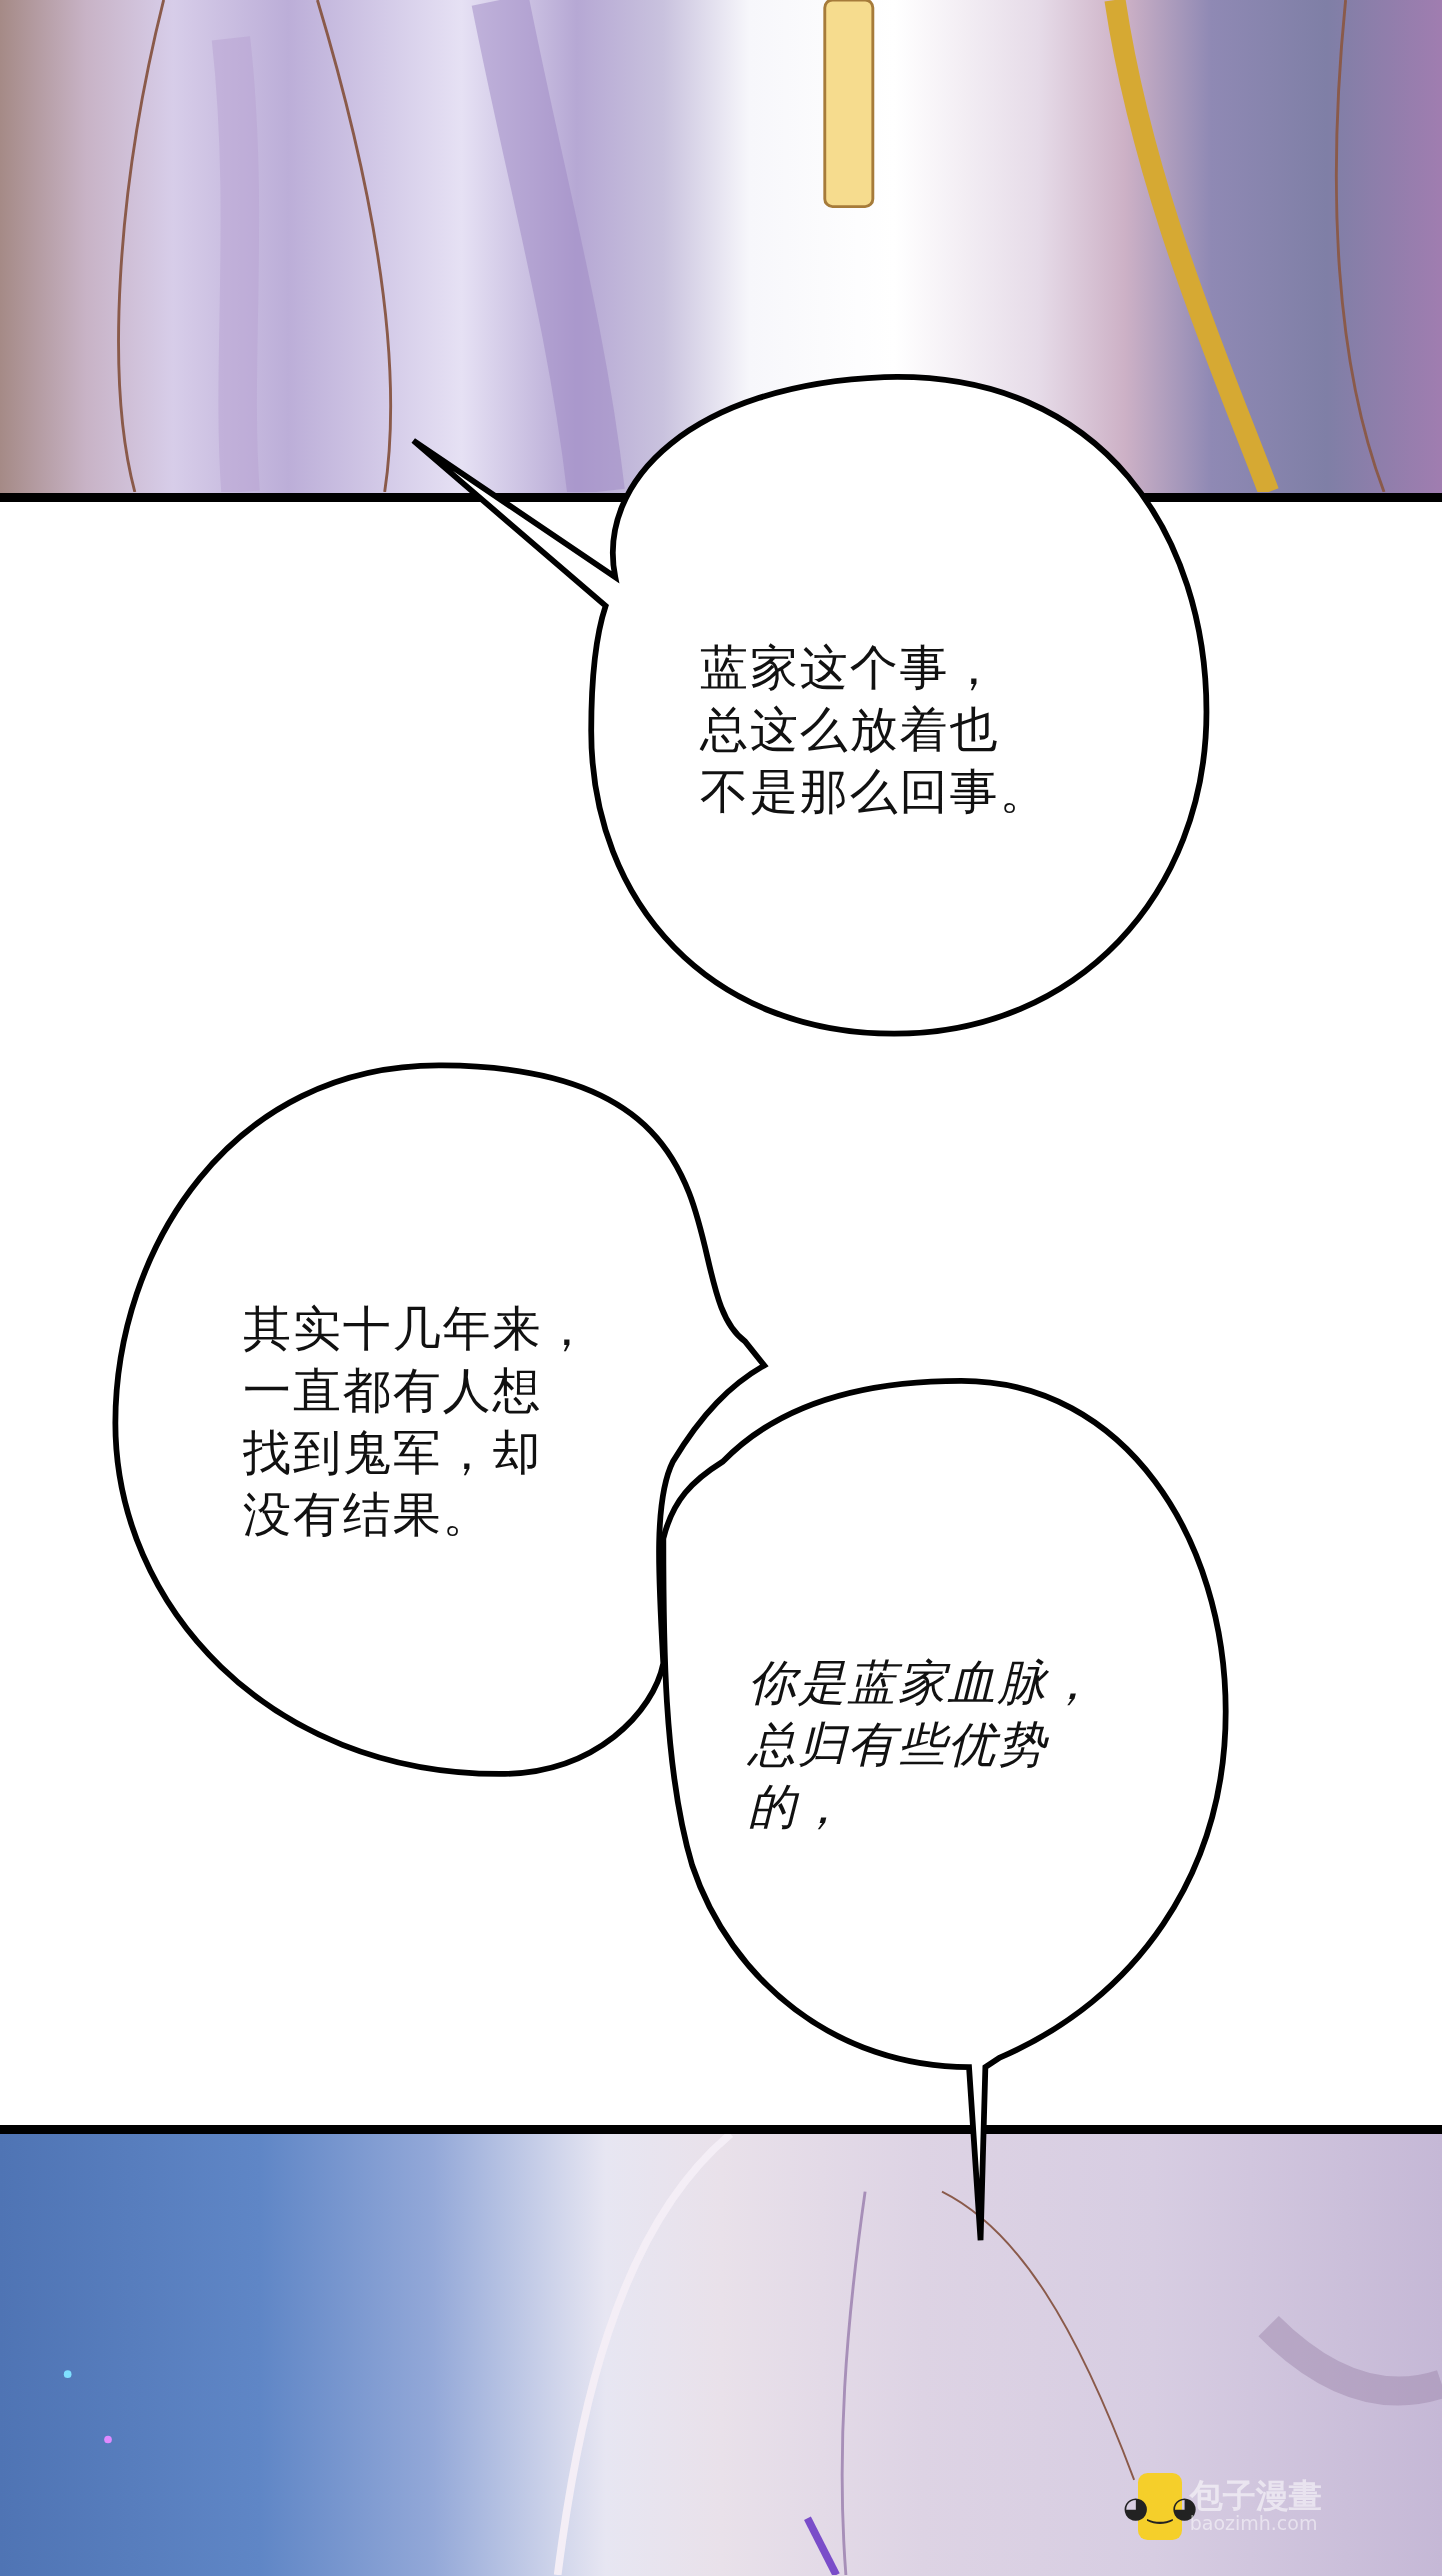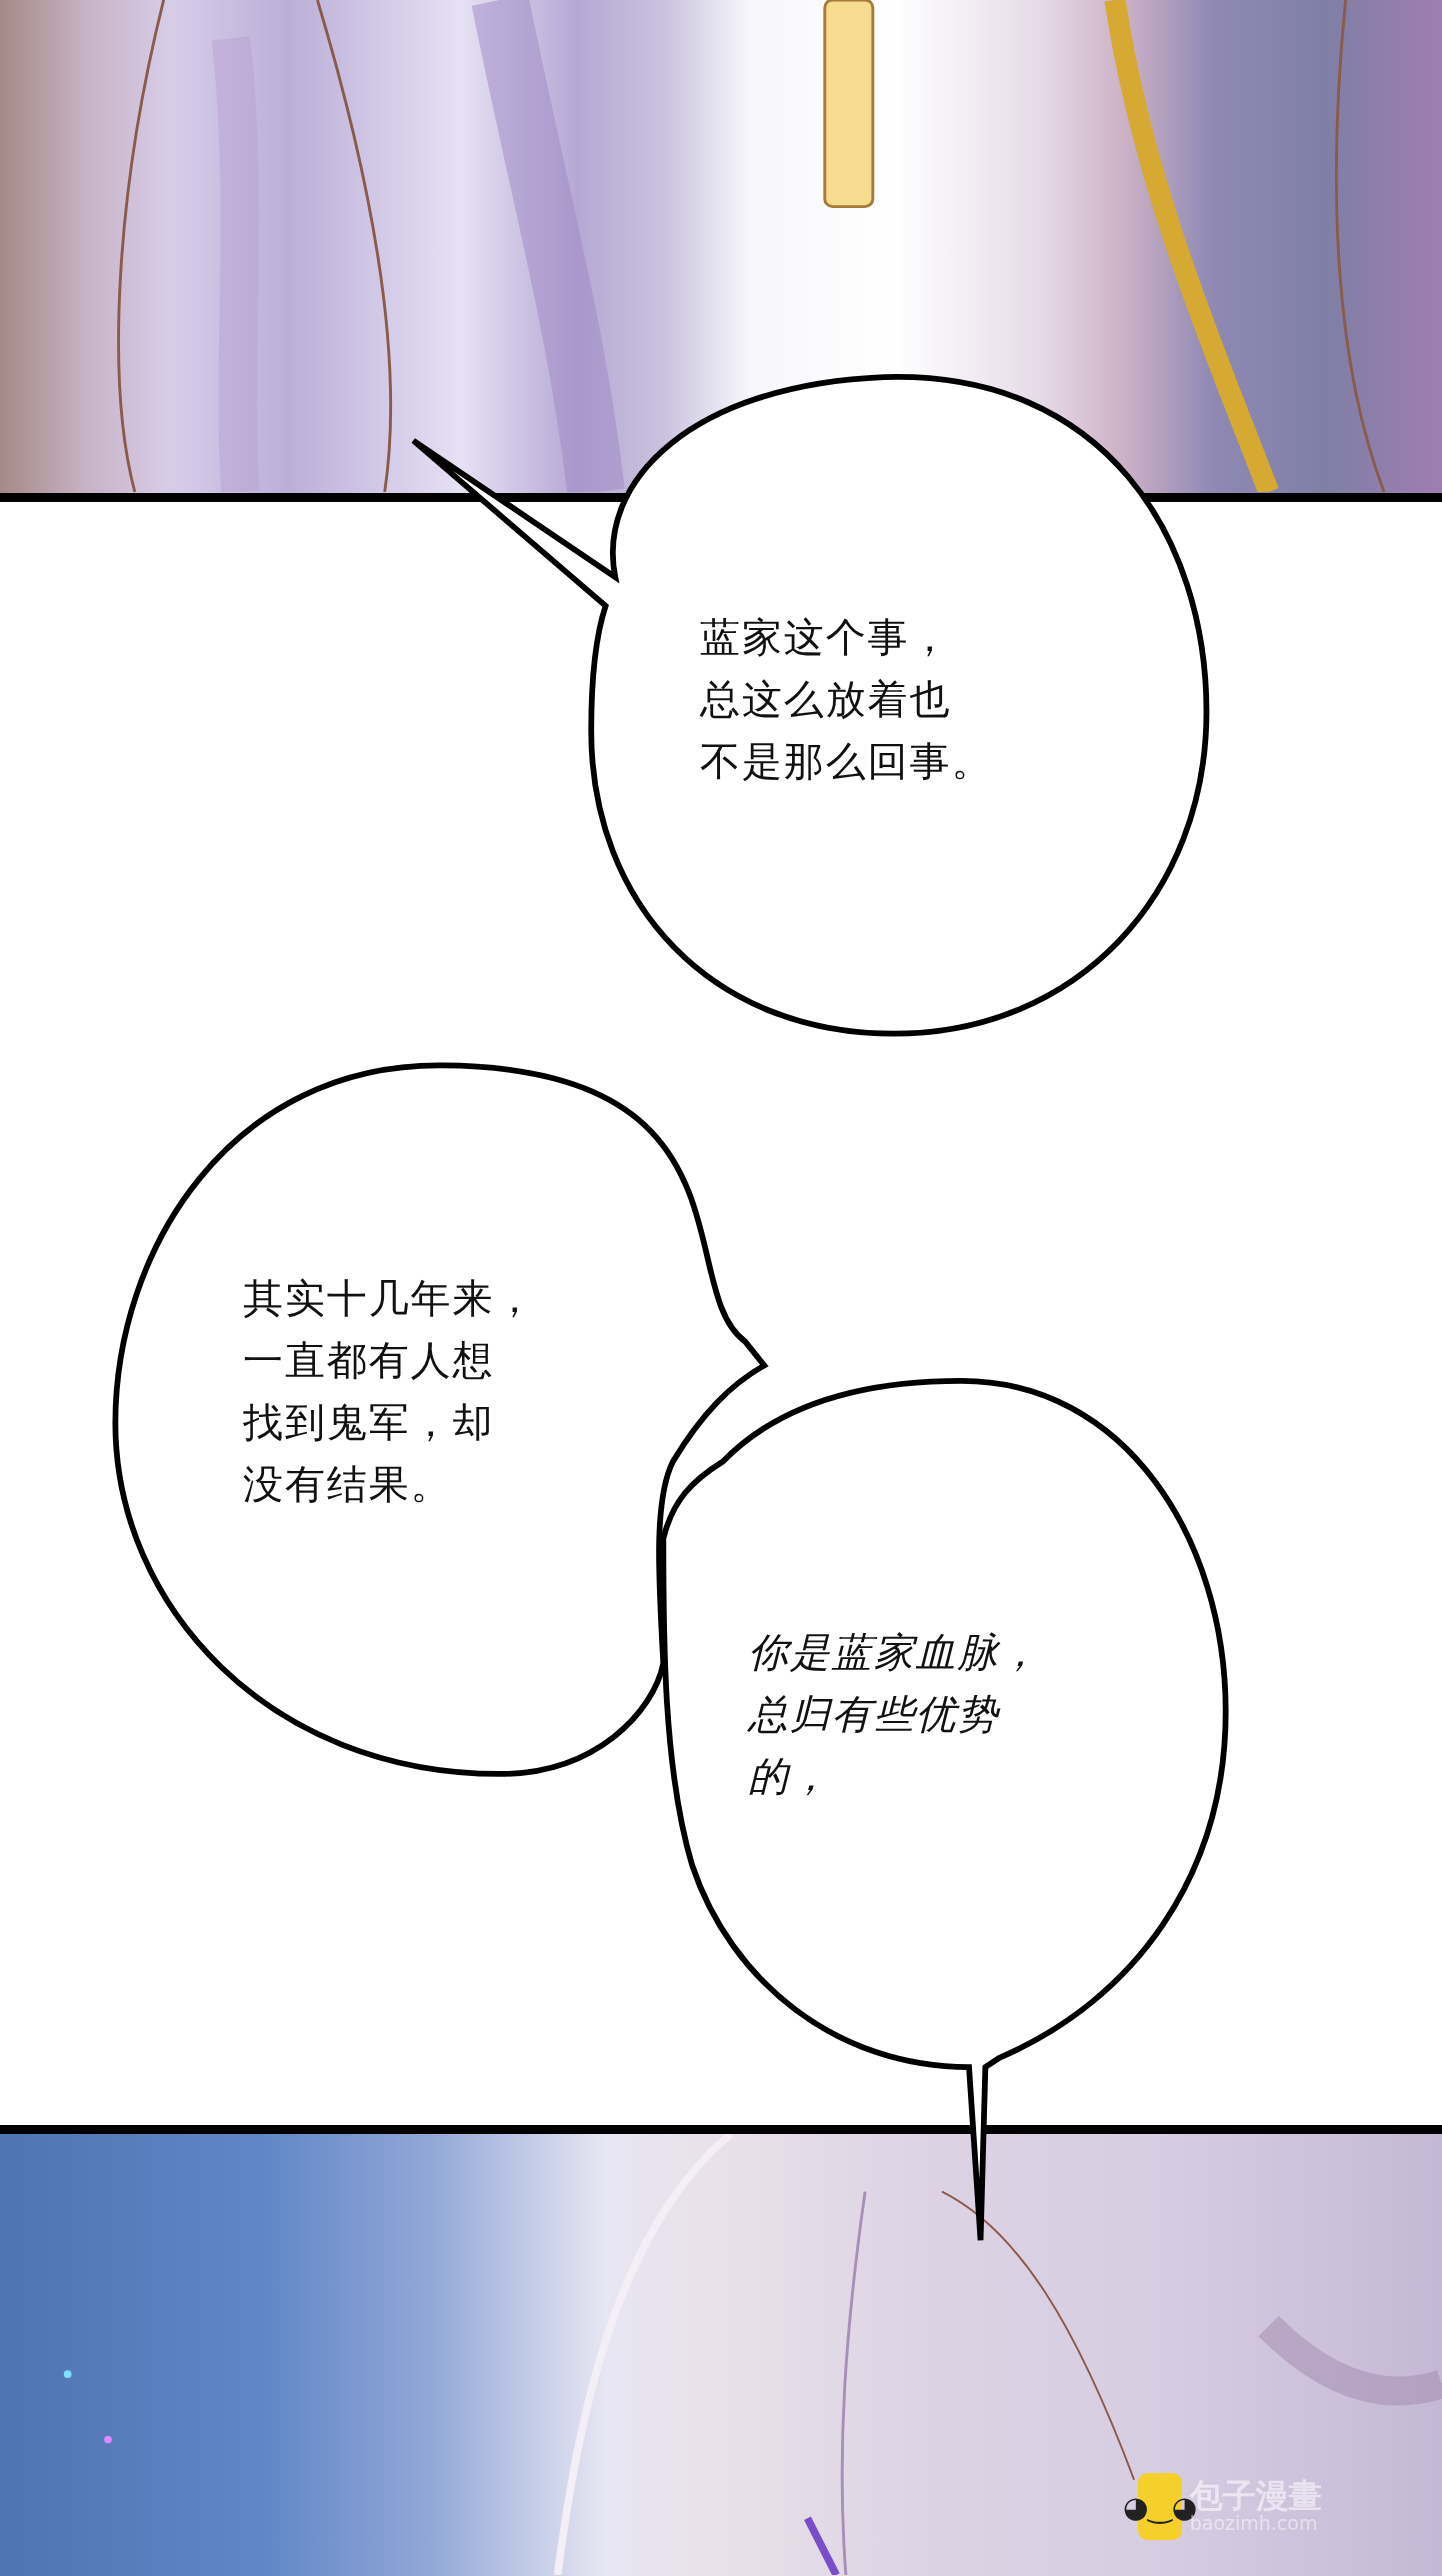--- a/index.html
+++ b/index.html
@@ -5,21 +5,21 @@
   html, body { margin: 0; padding: 0; background: #ffffff; }
   body { width: 1442px; height: 2576px; position: relative; overflow: hidden; font-family: "DejaVu Sans", sans-serif; }
   .panel { position: absolute; left: 0; width: 1442px; overflow: hidden; }
   #panel-top { top: 0; height: 502px; border-bottom: 9.6px solid #000; box-sizing: border-box;
     background:
       linear-gradient(90deg, #a58a86 0%, #c8b3c6 6%, #d7cde9 12%, #bcaed8 20%, #e6e1f4 32%, #b6a8d4 40%, #c9c2de 46%, #f7f7fb 52%, #ffffff 62%, #e6dbe8 72%, #cdb1c6 78%, #8f89b4 84%, #7f7fa6 92%, #a07db0 100%); }
   #panel-bottom { top: 2125px; height: 451px; border-top: 9.6px solid #000; box-sizing: border-box;
     background: linear-gradient(90deg, #4f74b4 0%, #5f86c6 18%, #93a8d8 30%, #e7e6f2 42%, #e9e1ea 50%, #ddd3e4 64%, #d7cde2 80%, #c5b8d6 100%); }
   .gutter { position: absolute; left: 0; width: 1442px; top: 502px; height: 1623px; background: #fff; }
   svg.layer { position: absolute; left: 0; top: 0; width: 1442px; height: 2576px; pointer-events: none; }
-  .bubble-text { position: absolute; font-size: 40px; line-height: 62px; color: #111; white-space: pre; letter-spacing: 1.9px; }
+  .bubble-text { position: absolute; font-size: 48px; line-height: 62px; color: #111; white-space: pre; letter-spacing: 1.9px; margin-top: 30px; }
   .watermark { position: absolute; left: 1138px; top: 2473px; display: flex; align-items: center; gap: 7.7px; }
   .wm-logo { width: 44px; height: 67px; background: #f5cf2a; border-radius: 9.6px; display: flex; align-items: center; justify-content: center; font-size: 29px; color: #222; }
   .wm-text { font-size: 33px; color: rgba(255,255,255,0.55); font-weight: bold; line-height: 33px; }
   .wm-sub { font-size: 19px; color: rgba(255,255,255,0.5); }
 </style>
 </head>
 <body>
 
 <div class="panel" id="panel-top">
   <svg width="1442" height="492" style="position:absolute;left:0;top:0" viewBox="0 0 1500 512">

